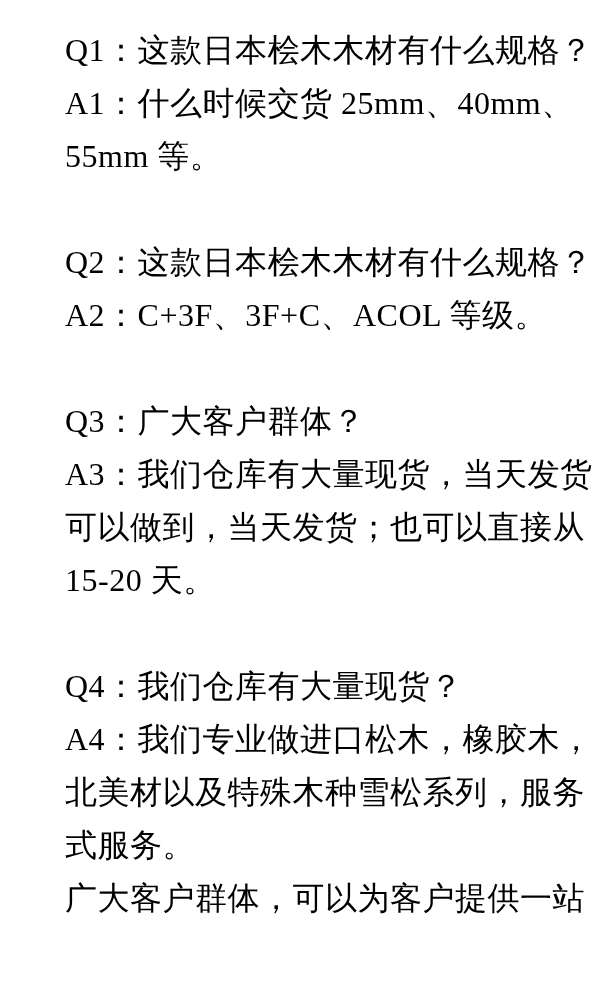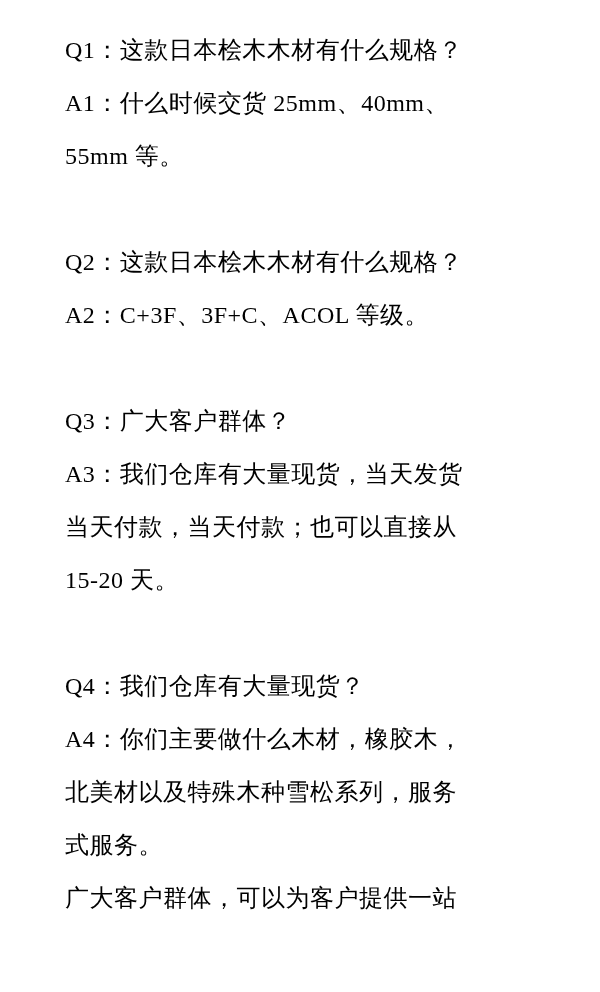--- a/index.html
+++ b/index.html
@@ -13,21 +13,21 @@
     overflow: hidden;
   }
   .doc {
     box-sizing: border-box;
     width: 600px;
     height: 992px;
     padding: 24px 34px 0 65px;
     overflow: hidden;
     font-family: "Liberation Serif", "DejaVu Serif", serif;
     color: #000000;
-    font-size: 24px;
+    font-size: 32px;
     line-height: 53px;
     letter-spacing: 0.5px;
   }
   .qa-block {
     margin: 0 0 53px 0;
   }
   .qa-line {
     white-space: pre;
     height: 53px;
   }
@@ -44,25 +44,25 @@
   </div>
 
   <div class="qa-block">
     <div class="qa-line">Q2：这款日本桧木木材有什么规格？</div>
     <div class="qa-line">A2：C+3F、3F+C、ACOL 等级。</div>
   </div>
 
   <div class="qa-block">
     <div class="qa-line">Q3：广大客户群体？</div>
     <div class="qa-line">A3：我们仓库有大量现货，当天发货</div>
-    <div class="qa-line">当天付款，当天付款；也可以直接从</div>
+    <div class="qa-line">可以做到，当天发货；也可以直接从</div>
     <div class="qa-line">15-20 天。</div>
   </div>
 
   <div class="qa-block">
     <div class="qa-line">Q4：我们仓库有大量现货？</div>
-    <div class="qa-line">A4：你们主要做什么木材，橡胶木，</div>
+    <div class="qa-line">A4：我们专业做进口松木，橡胶木，</div>
     <div class="qa-line">北美材以及特殊木种雪松系列，服务</div>
     <div class="qa-line">式服务。</div>
     <div class="qa-line">广大客户群体，可以为客户提供一站</div>
   </div>
 
 </div>
 
 </body></html>

